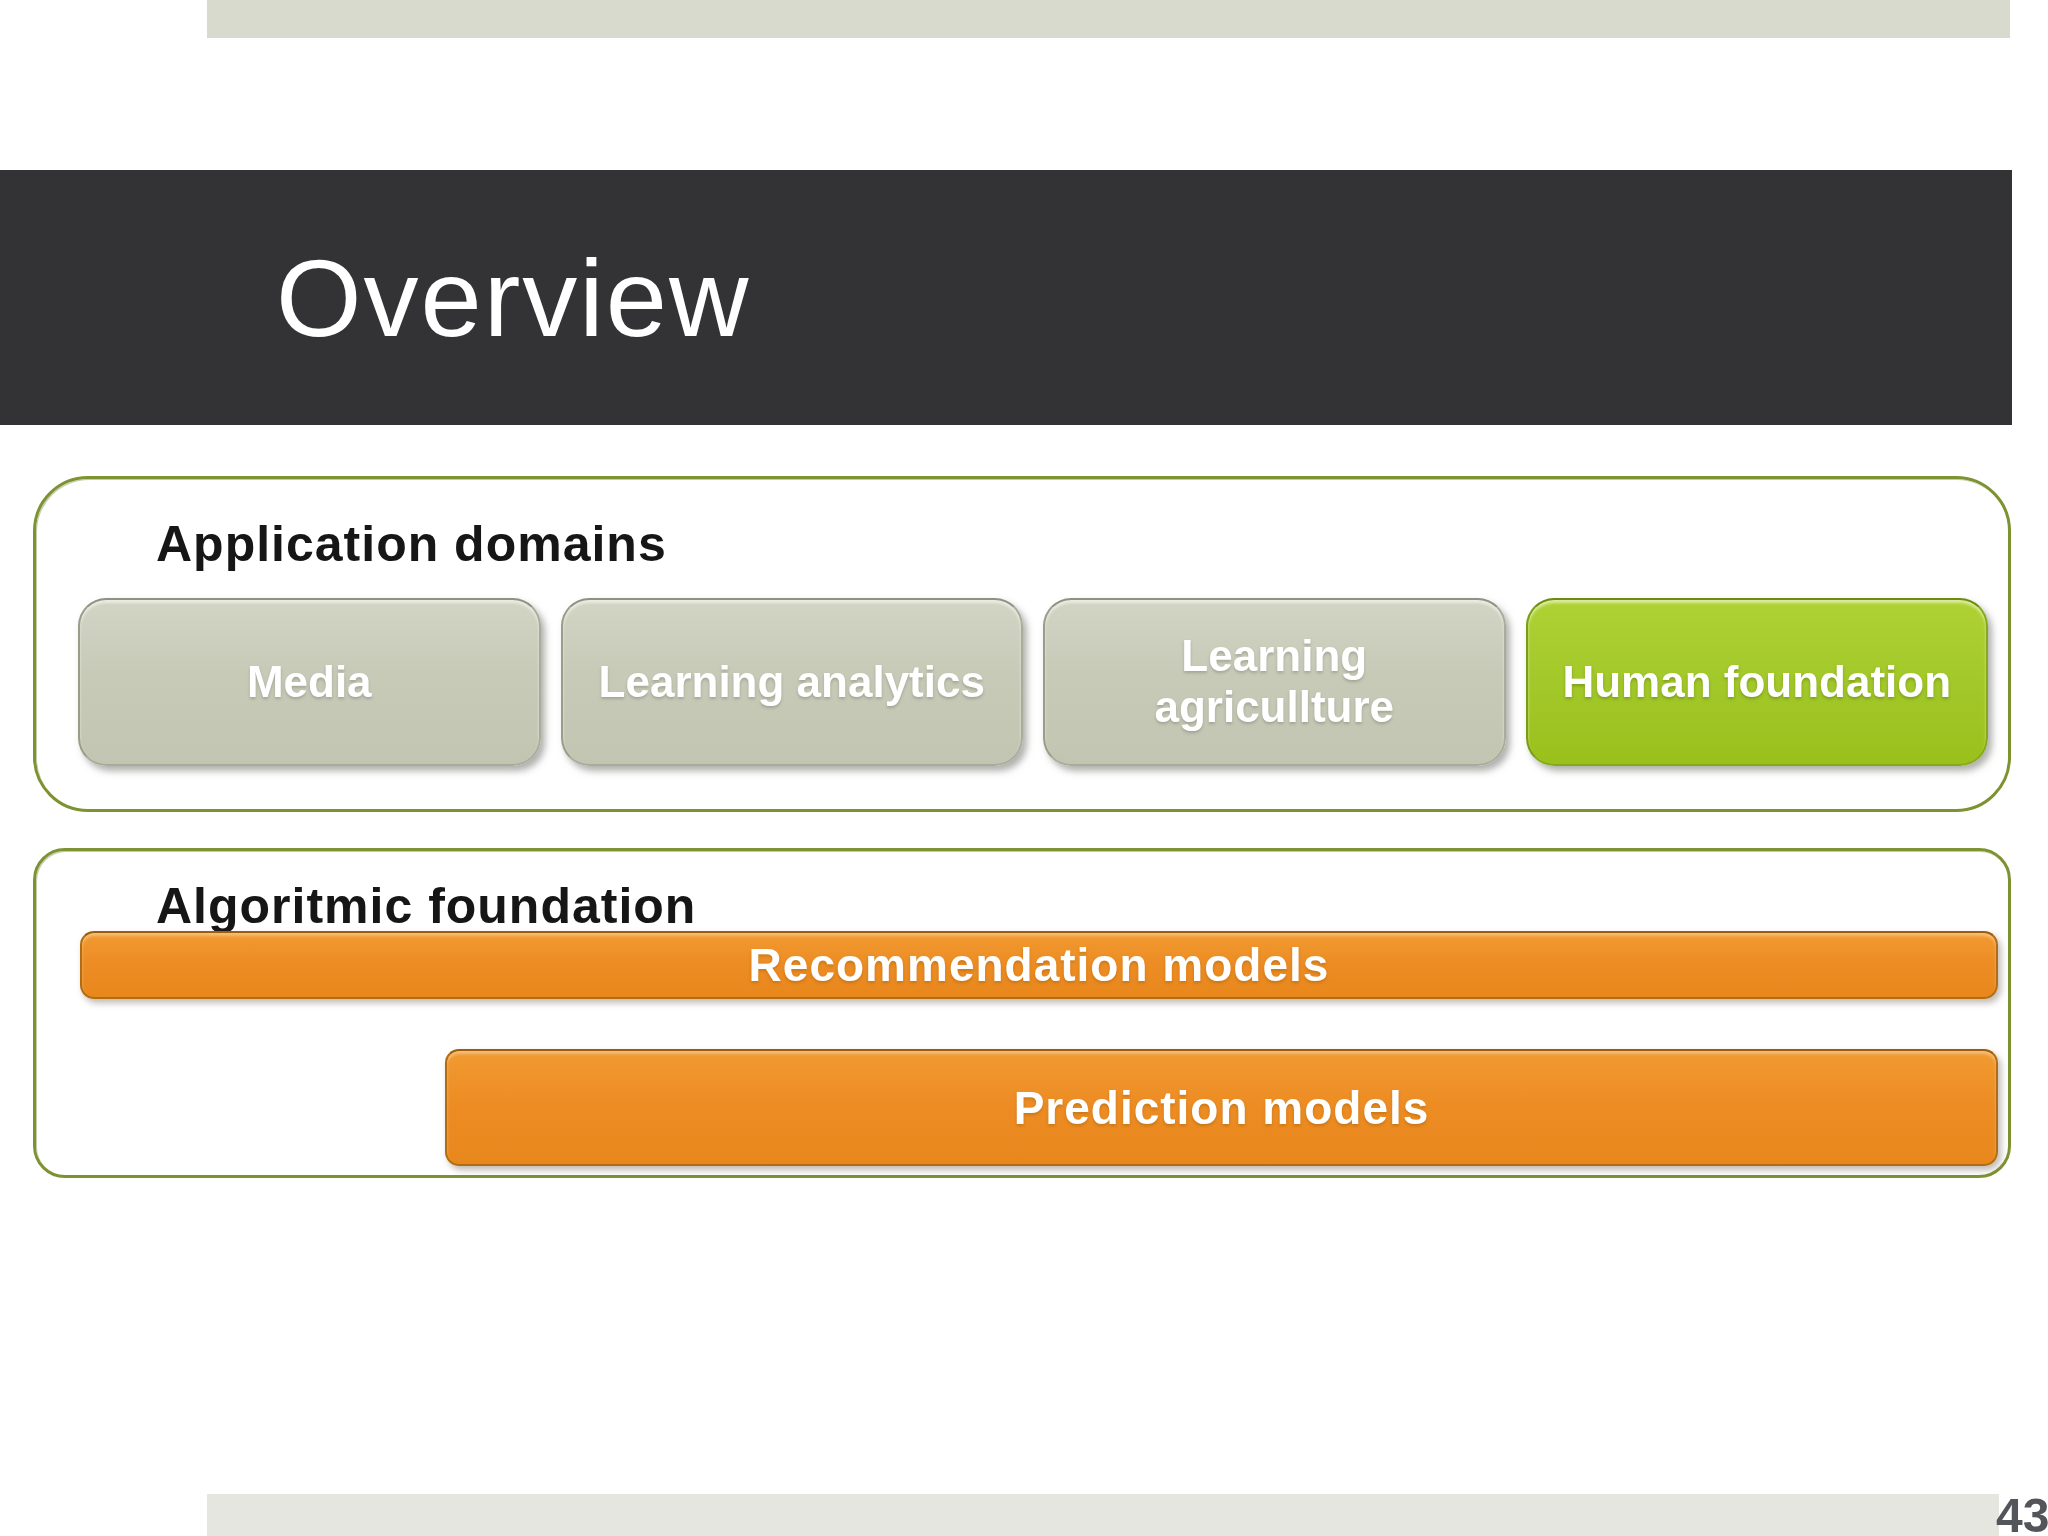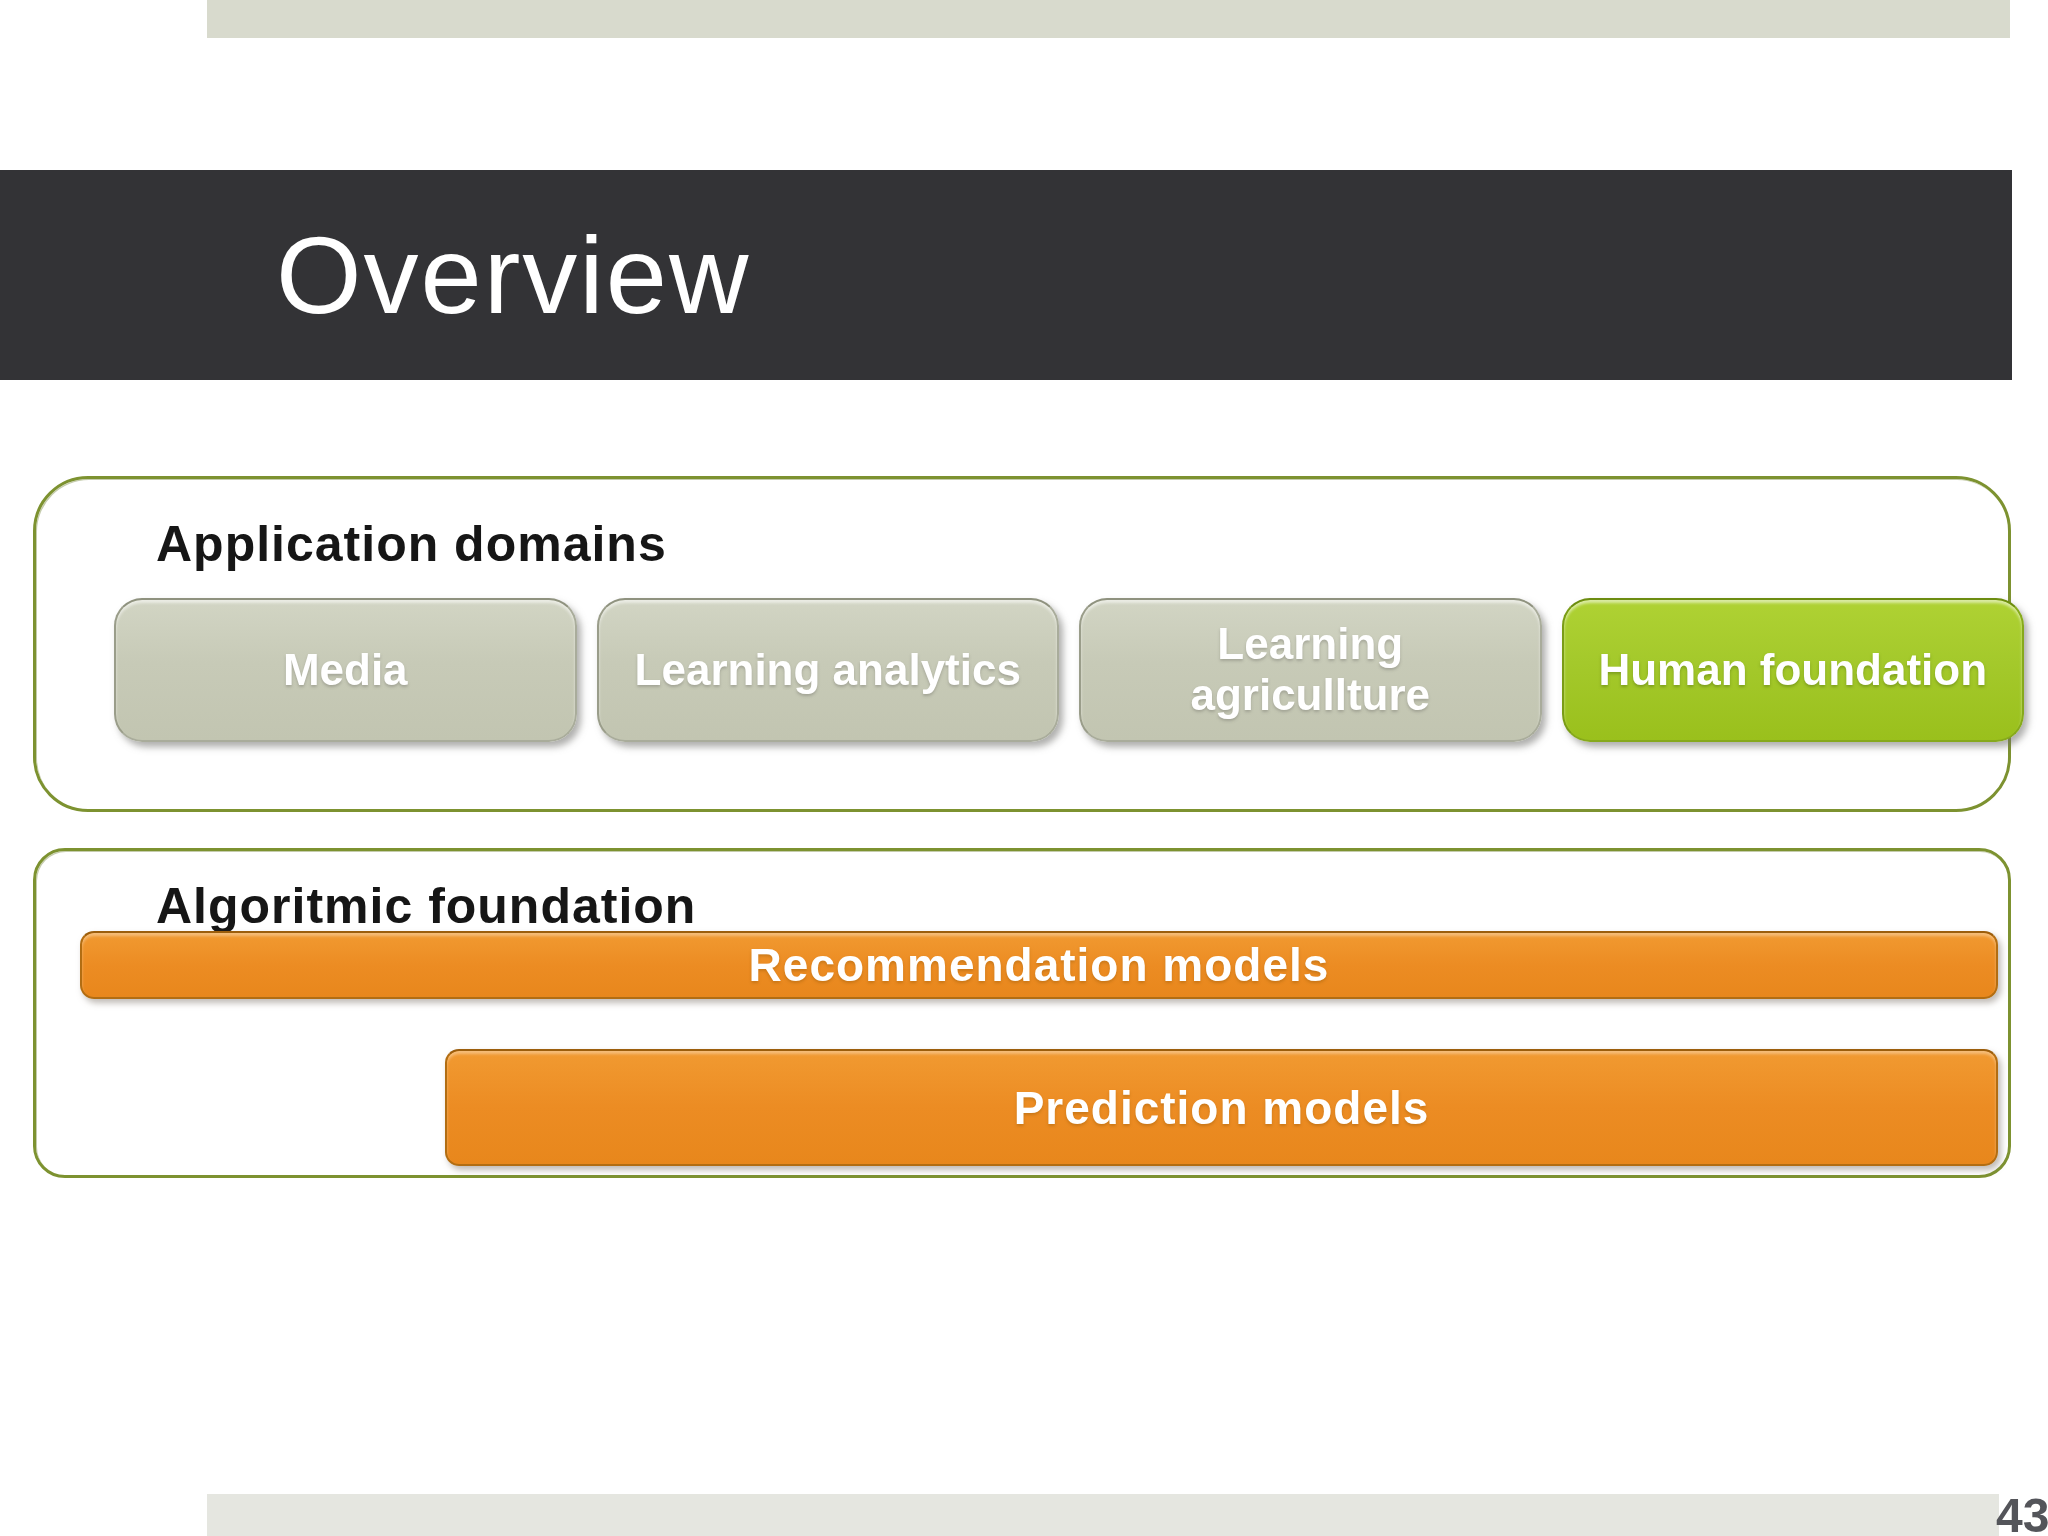--- a/index.html
+++ b/index.html
@@ -23,21 +23,21 @@
     position: absolute;
     left: 207px; top: 1494px;
     width: 1792px; height: 42px;
     background: #e5e6e0;
   }
 
   
   .title-banner {
     position: absolute;
     left: 0; top: 170px;
-    width: 2012px; height: 210px;
+    width: 2012px; height: 255px;
     background: #333336;
     display: flex;
     align-items: center;
   }
   .title-banner .title-text {
     margin-left: 276px;
     color: #ffffff;
     font-size: 110px;
     font-weight: 400;
     letter-spacing: 2px;
@@ -66,24 +66,23 @@
     letter-spacing: 1px;
     white-space: nowrap;
   }
   .panel-domains .panel-label { top: 36px; }
   .panel-algos   .panel-label { top: 26px; }
 
   
   .boxes-row {
     position: absolute;
     left: 42px; top: 119px;
-    width: 1910px; height: 144px;
+    width: 1910px; height: 168px;
     display: flex;
     gap: 20px;
-    margin-left: 36px;
   }
   .domain-box {
     flex: 1;
     border-radius: 28px;
     display: flex;
     align-items: center;
     justify-content: center;
     text-align: center;
     color: #ffffff;
     font-size: 44px;

